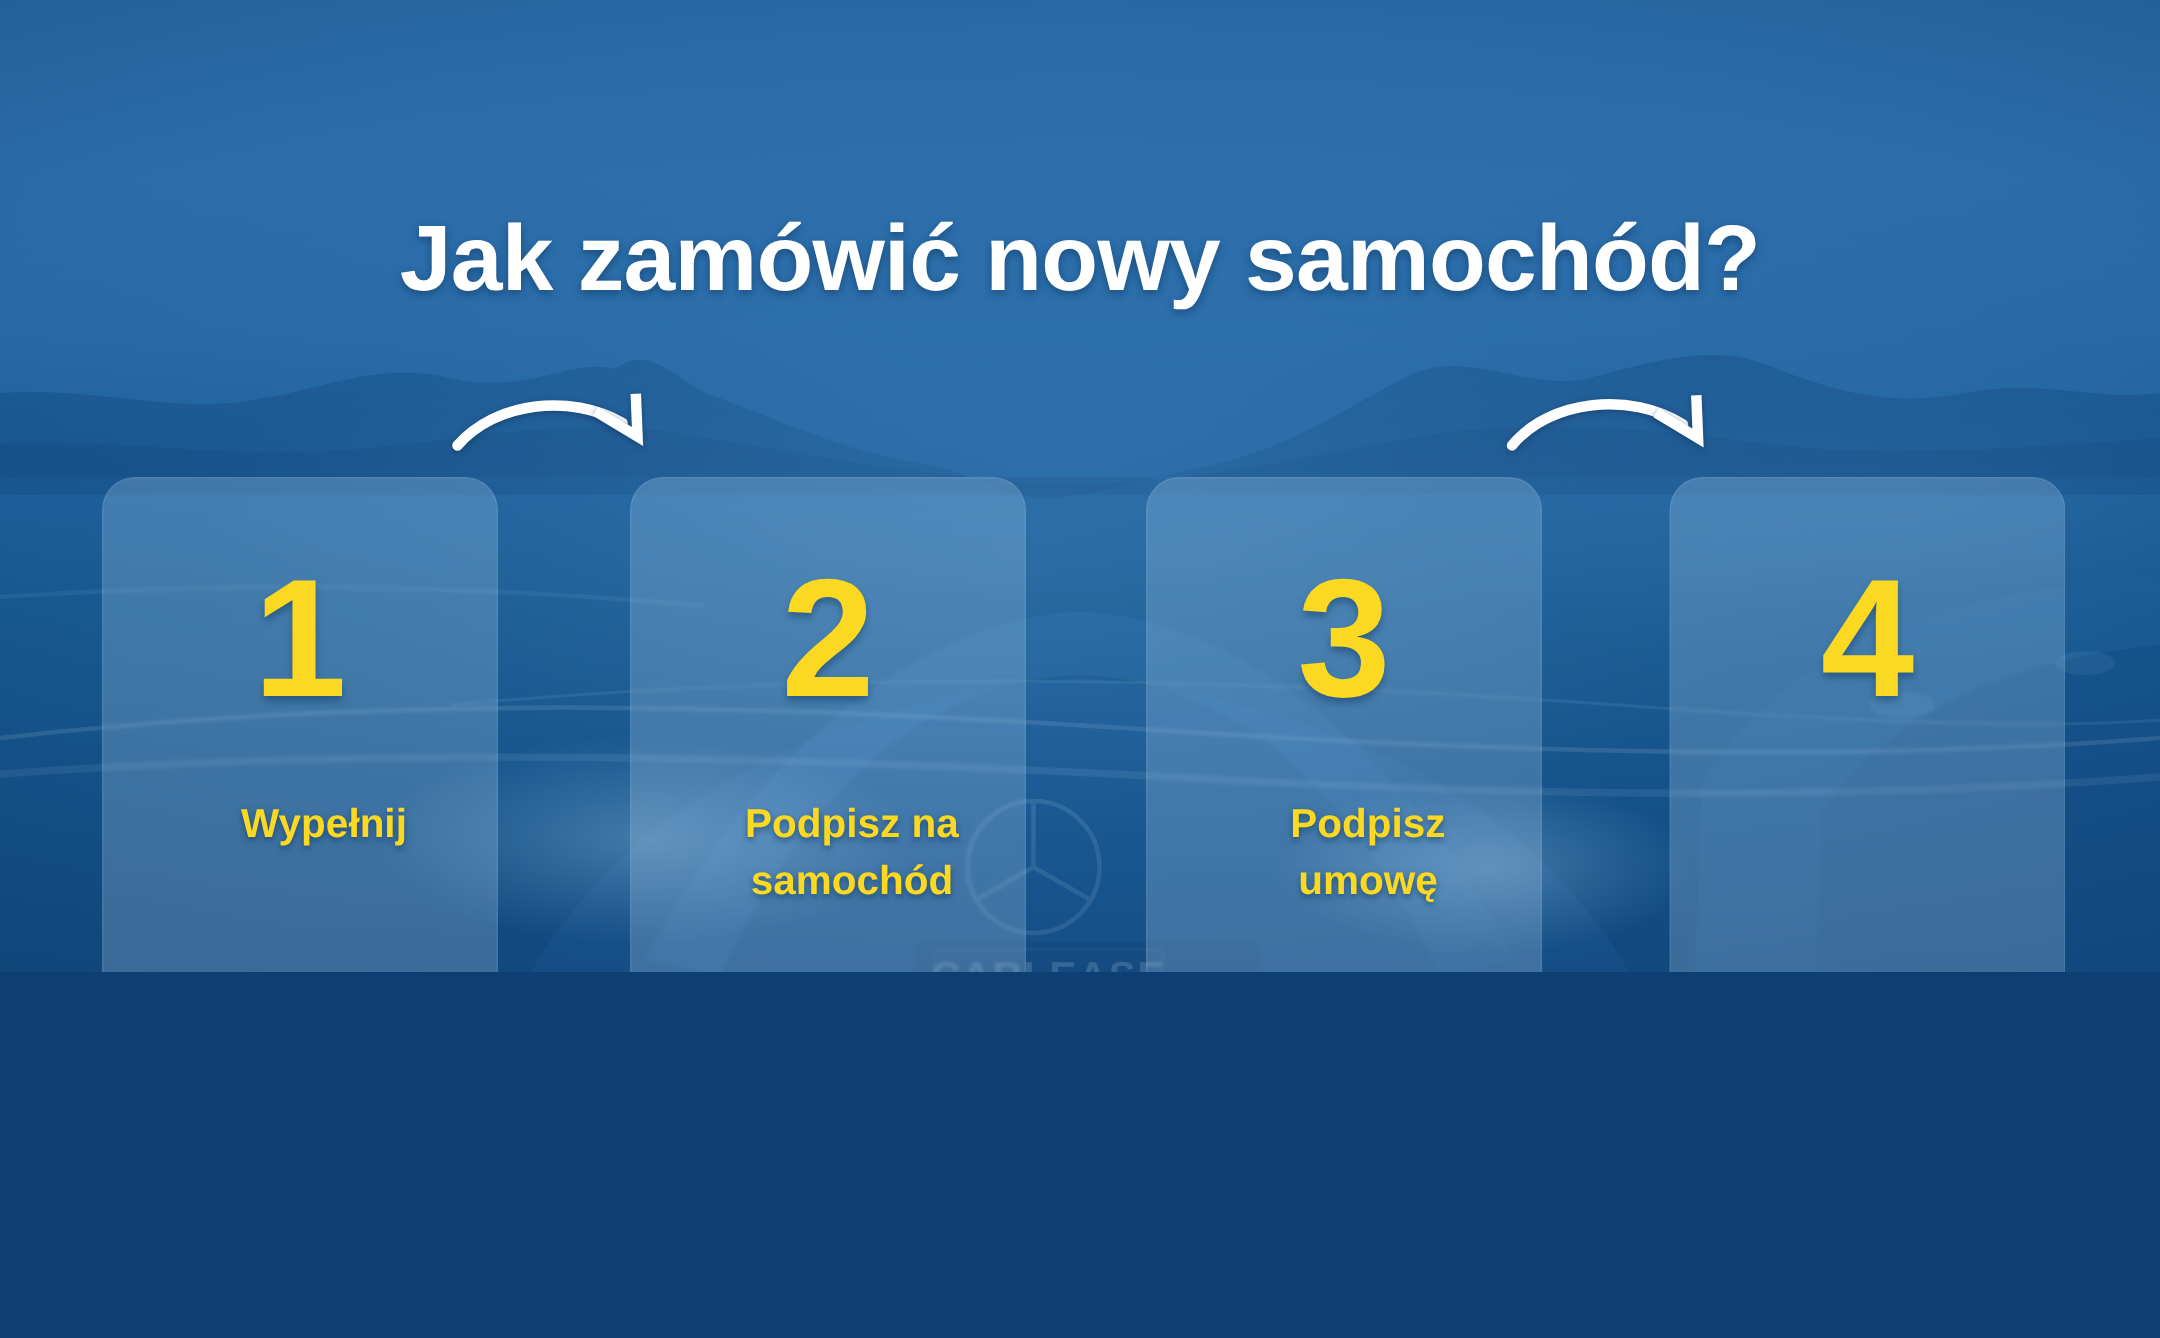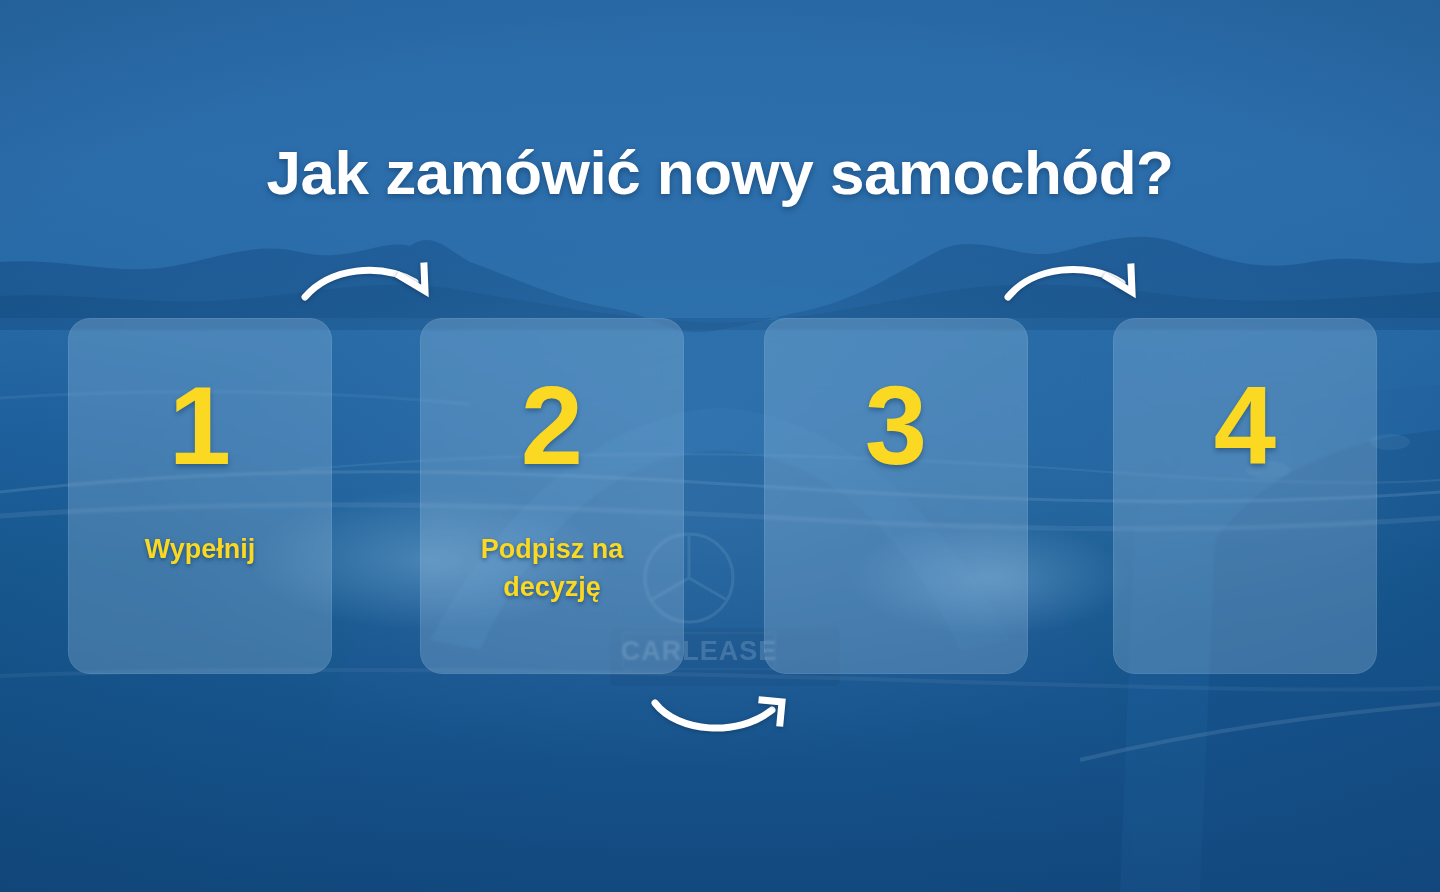--- a/index.html
+++ b/index.html
@@ -8,21 +8,21 @@
     padding: 0;
     background: #0d3f72;
   }
   body {
     font-family: "Liberation Sans", "DejaVu Sans", sans-serif;
   }
 
   .stage {
     position: relative;
     width: 1440px;
-    height: 892px;
+    height: 648px;
     overflow: hidden;
     background: #a21caf;
   }
 
   
   .bg-base {
     position: absolute;
     inset: 0;
     background:
       linear-gradient(180deg,
@@ -125,21 +125,21 @@
     text-align: center;
     color: #fbd821;
     font-size: 112px;
     font-weight: bold;
     line-height: 1;
     letter-spacing: 0px;
     text-shadow: 0 3px 5px rgba(10,45,82,0.40);
   }
   .card-label {
     position: absolute;
-    left: 0;
+    left: 16px;
     top: 212px;
     width: 100%;
     text-align: center;
     color: #fbd821;
     font-size: 27px;
     font-weight: bold;
     line-height: 1.42;
     padding: 0 10px;
     box-sizing: border-box;
     text-shadow: 0 2px 4px rgba(10,45,82,0.55);
@@ -277,26 +277,30 @@
       <div class="card-num">1</div>
       <div class="card-label">
         <div>Wypełnij</div>
       </div>
     </div>
 
     <div class="card c2">
       <div class="card-num">2</div>
       <div class="card-label">
         <div>Podpisz na</div>
-        <div>decyzję</div>
+        <div>samochód</div>
       </div>
     </div>
 
     <div class="card c3">
       <div class="card-num">3</div>
+      <div class="card-label">
+        <div>Podpisz</div>
+        <div>umowę</div>
+      </div>
     </div>
 
     <div class="card c4">
       <div class="card-num">4</div>
       <div class="card-label">
       </div>
     </div>
 
   </div>
 </div>

